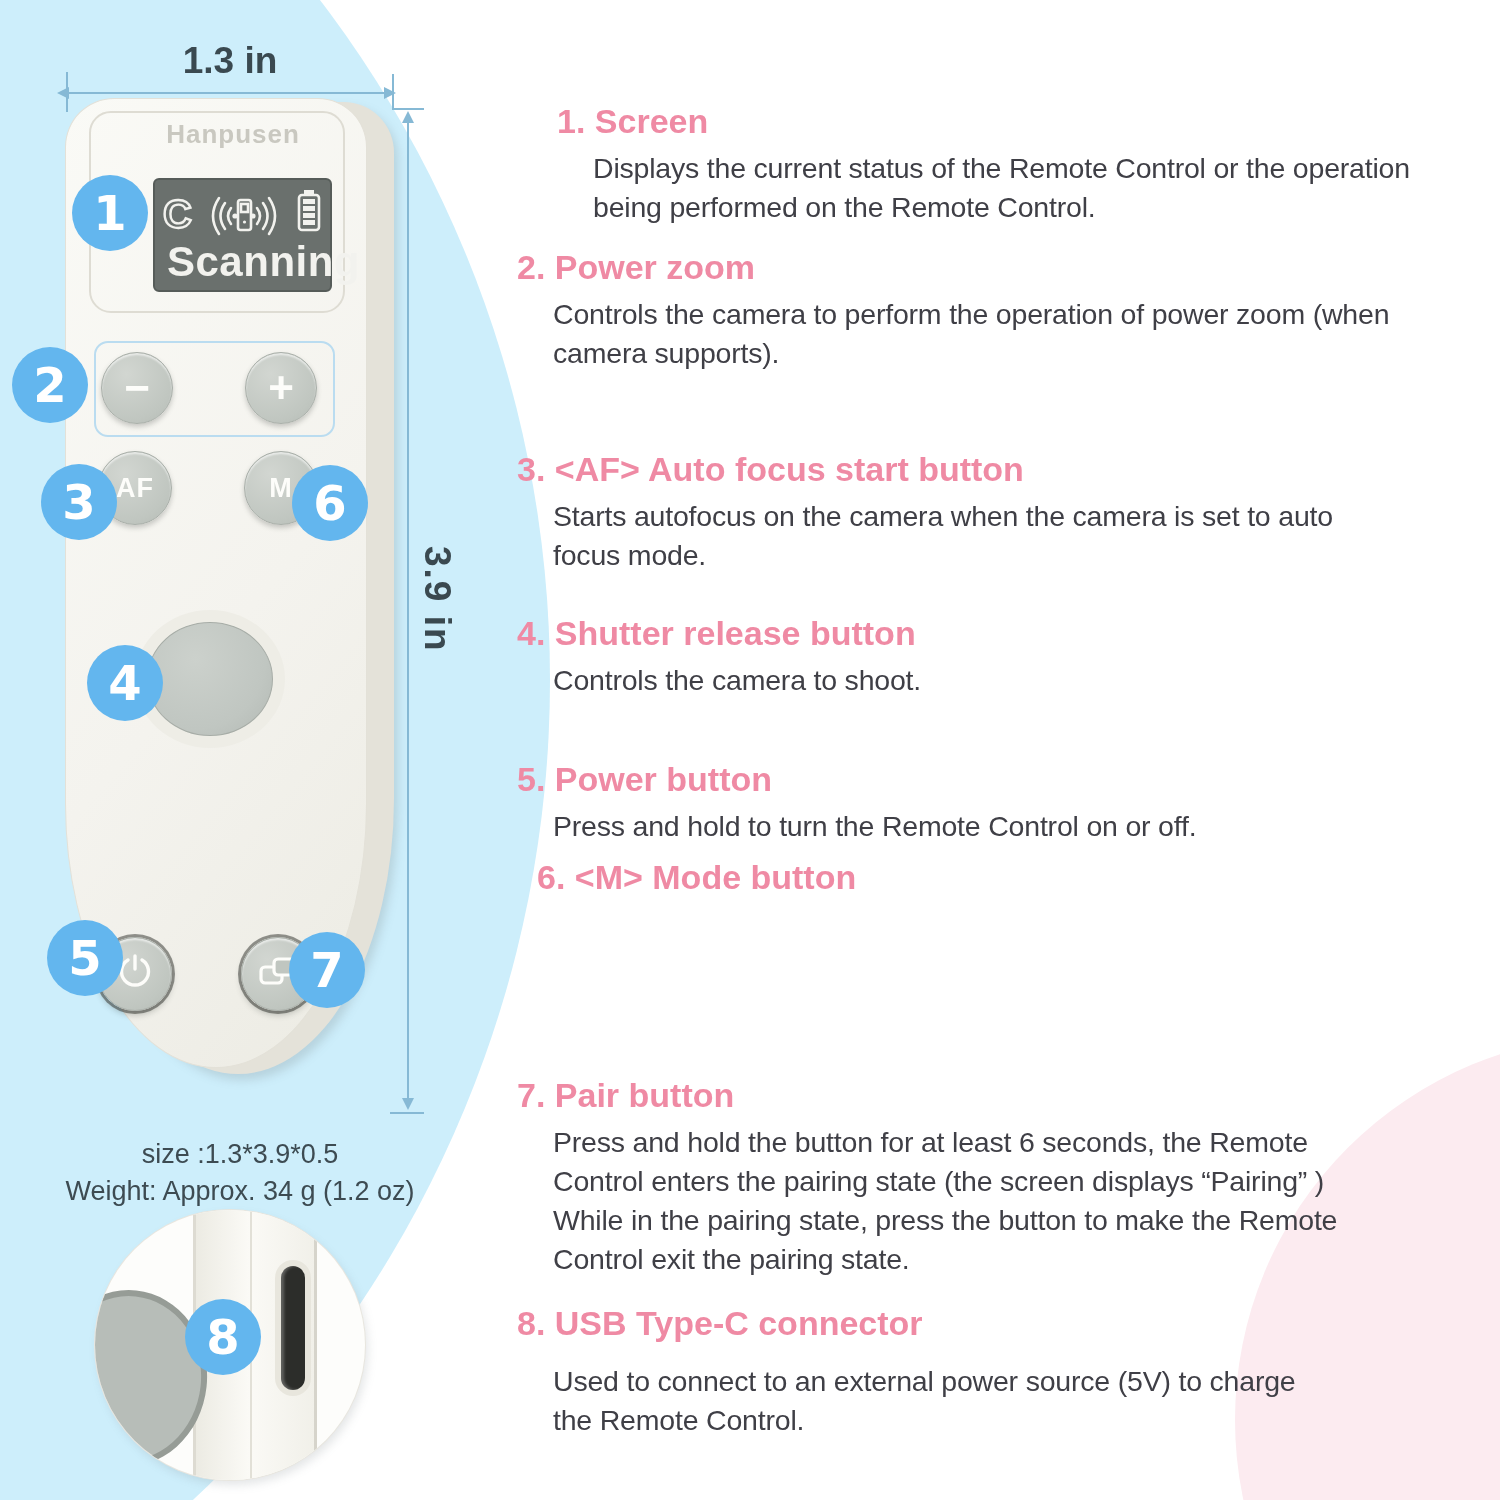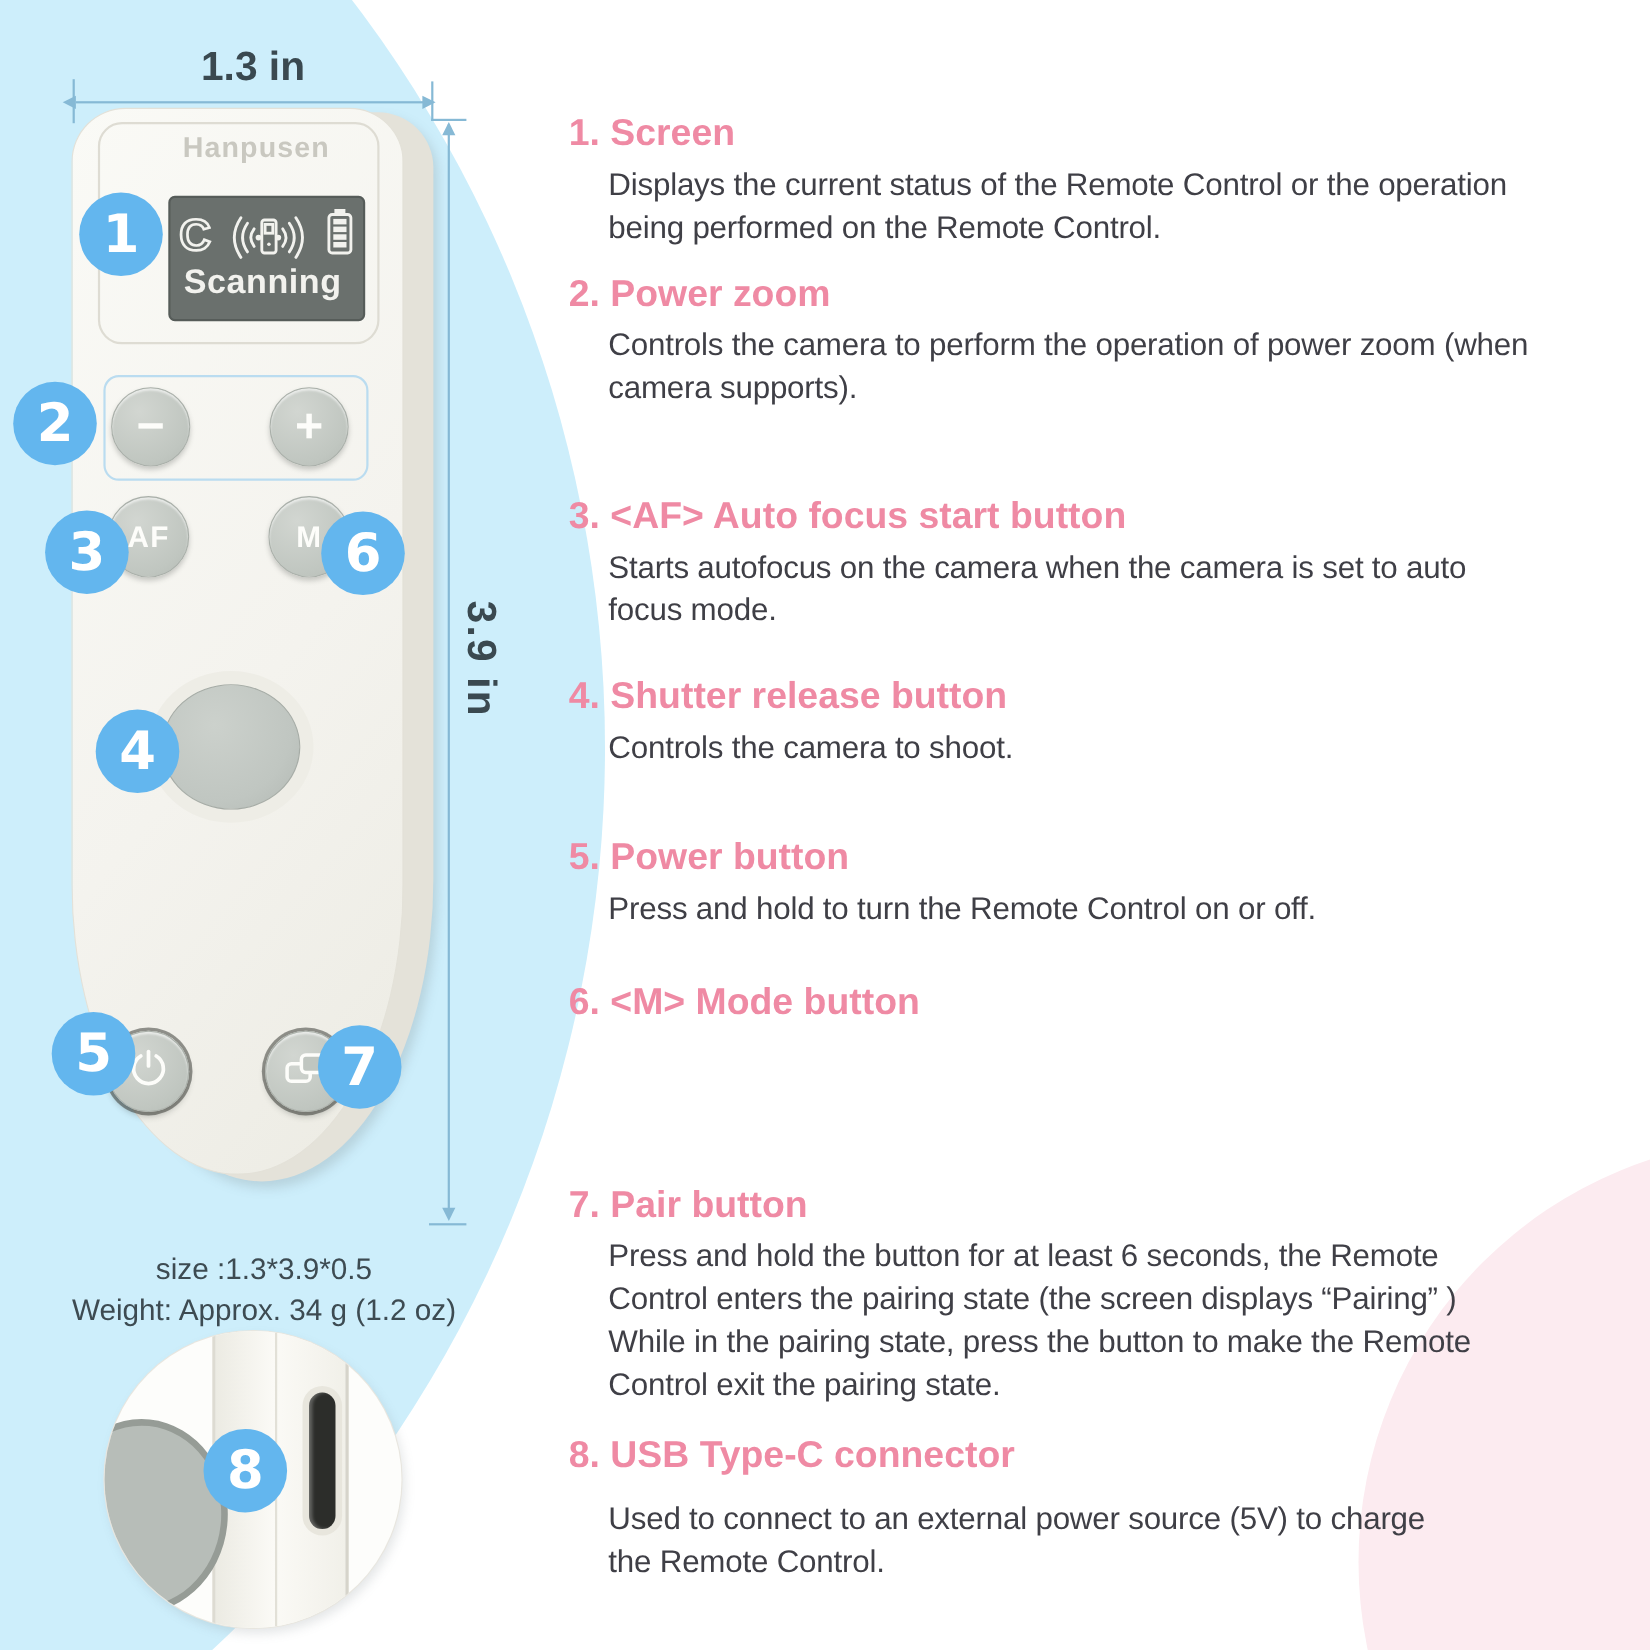--- a/index.html
+++ b/index.html
@@ -33,21 +33,21 @@
     border-radius:55px 55px 170px 170px / 55px 55px 300px 300px;box-shadow:4px 6px 10px rgba(120,130,135,.25);}
   .remote-front{left:65px;top:98px;width:300px;height:968px;
     background:linear-gradient(130deg,#fafaf6 0%,#f4f3ee 55%,#ecebe3 100%);
     border:1px solid #e3e1d8;
     border-radius:52px 52px 160px 160px / 52px 52px 280px 280px;}
   .bezel{left:23px;top:12px;width:252px;height:198px;border:2px solid #dedcd3;border-radius:22px;}
   .brand{left:0;top:6px;width:100%;text-align:center;color:#c9c8c0;font-weight:bold;font-size:26px;letter-spacing:1px;padding-left:16px;}
   .screen{left:62px;top:65px;width:175px;height:110px;background:#6a706d;border:2px solid #565c59;border-radius:6px;color:#f2f2ee;}
   .scr-row{left:8px;top:6px;width:160px;height:56px;display:flex;align-items:center;position:absolute;}
   .scr-c{font-size:40px;font-weight:bold;color:#6a706d;-webkit-text-stroke:2.4px #f2f2ee;line-height:1;}
-  .scr-status{left:12px;top:58px;position:absolute;font-size:31px;font-weight:bold;letter-spacing:.5px;}
+  .scr-status{left:12px;top:58px;position:absolute;font-size:42px;font-weight:bold;letter-spacing:.5px;}
   .btn{border-radius:50%;background:radial-gradient(circle at 35% 30%,#d2d6d1,#c0c6c0 70%,#b4bab4);
        border:1px solid #a9afa9;box-shadow:0 3px 5px rgba(60,65,60,.25), inset 0 2px 2px rgba(255,255,255,.6);
        display:flex;align-items:center;justify-content:center;color:#fdfdfa;font-weight:bold;}
   .btn-minusplus{width:70px;height:70px;font-size:44px;line-height:1;}
   .btn-small{width:72px;height:72px;font-size:27px;letter-spacing:1px;}
   .zoom-outline{left:28px;top:242px;width:237px;height:92px;border:2px solid #badcf0;border-radius:14px;}
   .btn-minus{left:35px;top:253px;}
   .btn-plus{left:179px;top:253px;}
   .btn-af{left:32px;top:352px;}
   .btn-m{left:178px;top:352px;}
@@ -81,22 +81,22 @@
          box-shadow:0 0 0 6px #e8e6dd, inset 3px 0 3px rgba(255,255,255,.25);}
   .inset-btn{left:-48px;top:80px;width:148px;height:165px;border-radius:50%;
          background:#b7bdb8;border:6px solid #969c96;transform:rotate(6deg);}
 
   
   .sec{left:517px;width:880px;}
   .sec-head{color:#ef8aa4;font-weight:bold;font-size:34px;line-height:42px;}
   .sec-sub{color:#ef8aa4;font-weight:bold;font-size:34px;line-height:42px;padding-left:36px;}
   .sec-body{color:#3f3f46;font-size:28.5px;line-height:39px;padding-left:36px;margin-top:7px;letter-spacing:-0.2px;}
   .gap-lg{margin-top:18px;}
-  .s1{top:100px;} .s2{top:246px;} .s3{top:448px;} .s4{top:612px;}
-  .s5{top:758px;} .s6{top:890px;} .s7{top:1074px;} .s8{top:1302px;width:820px;}
+  .s1{top:100px;margin-left:40px;} .s2{top:246px;} .s3{top:448px;} .s4{top:612px;}
+  .s5{top:758px;} .s6{top:856px;margin-left:20px;} .s7{top:1074px;} .s8{top:1302px;width:820px;}
   .cam-icon{display:inline-block;vertical-align:-2px;}
 </style>
 </head>
 <body>
 
 <div id="canvas">
 
   <div class="abs bg-blue"></div>
   <div class="abs bg-pink"></div>
 

